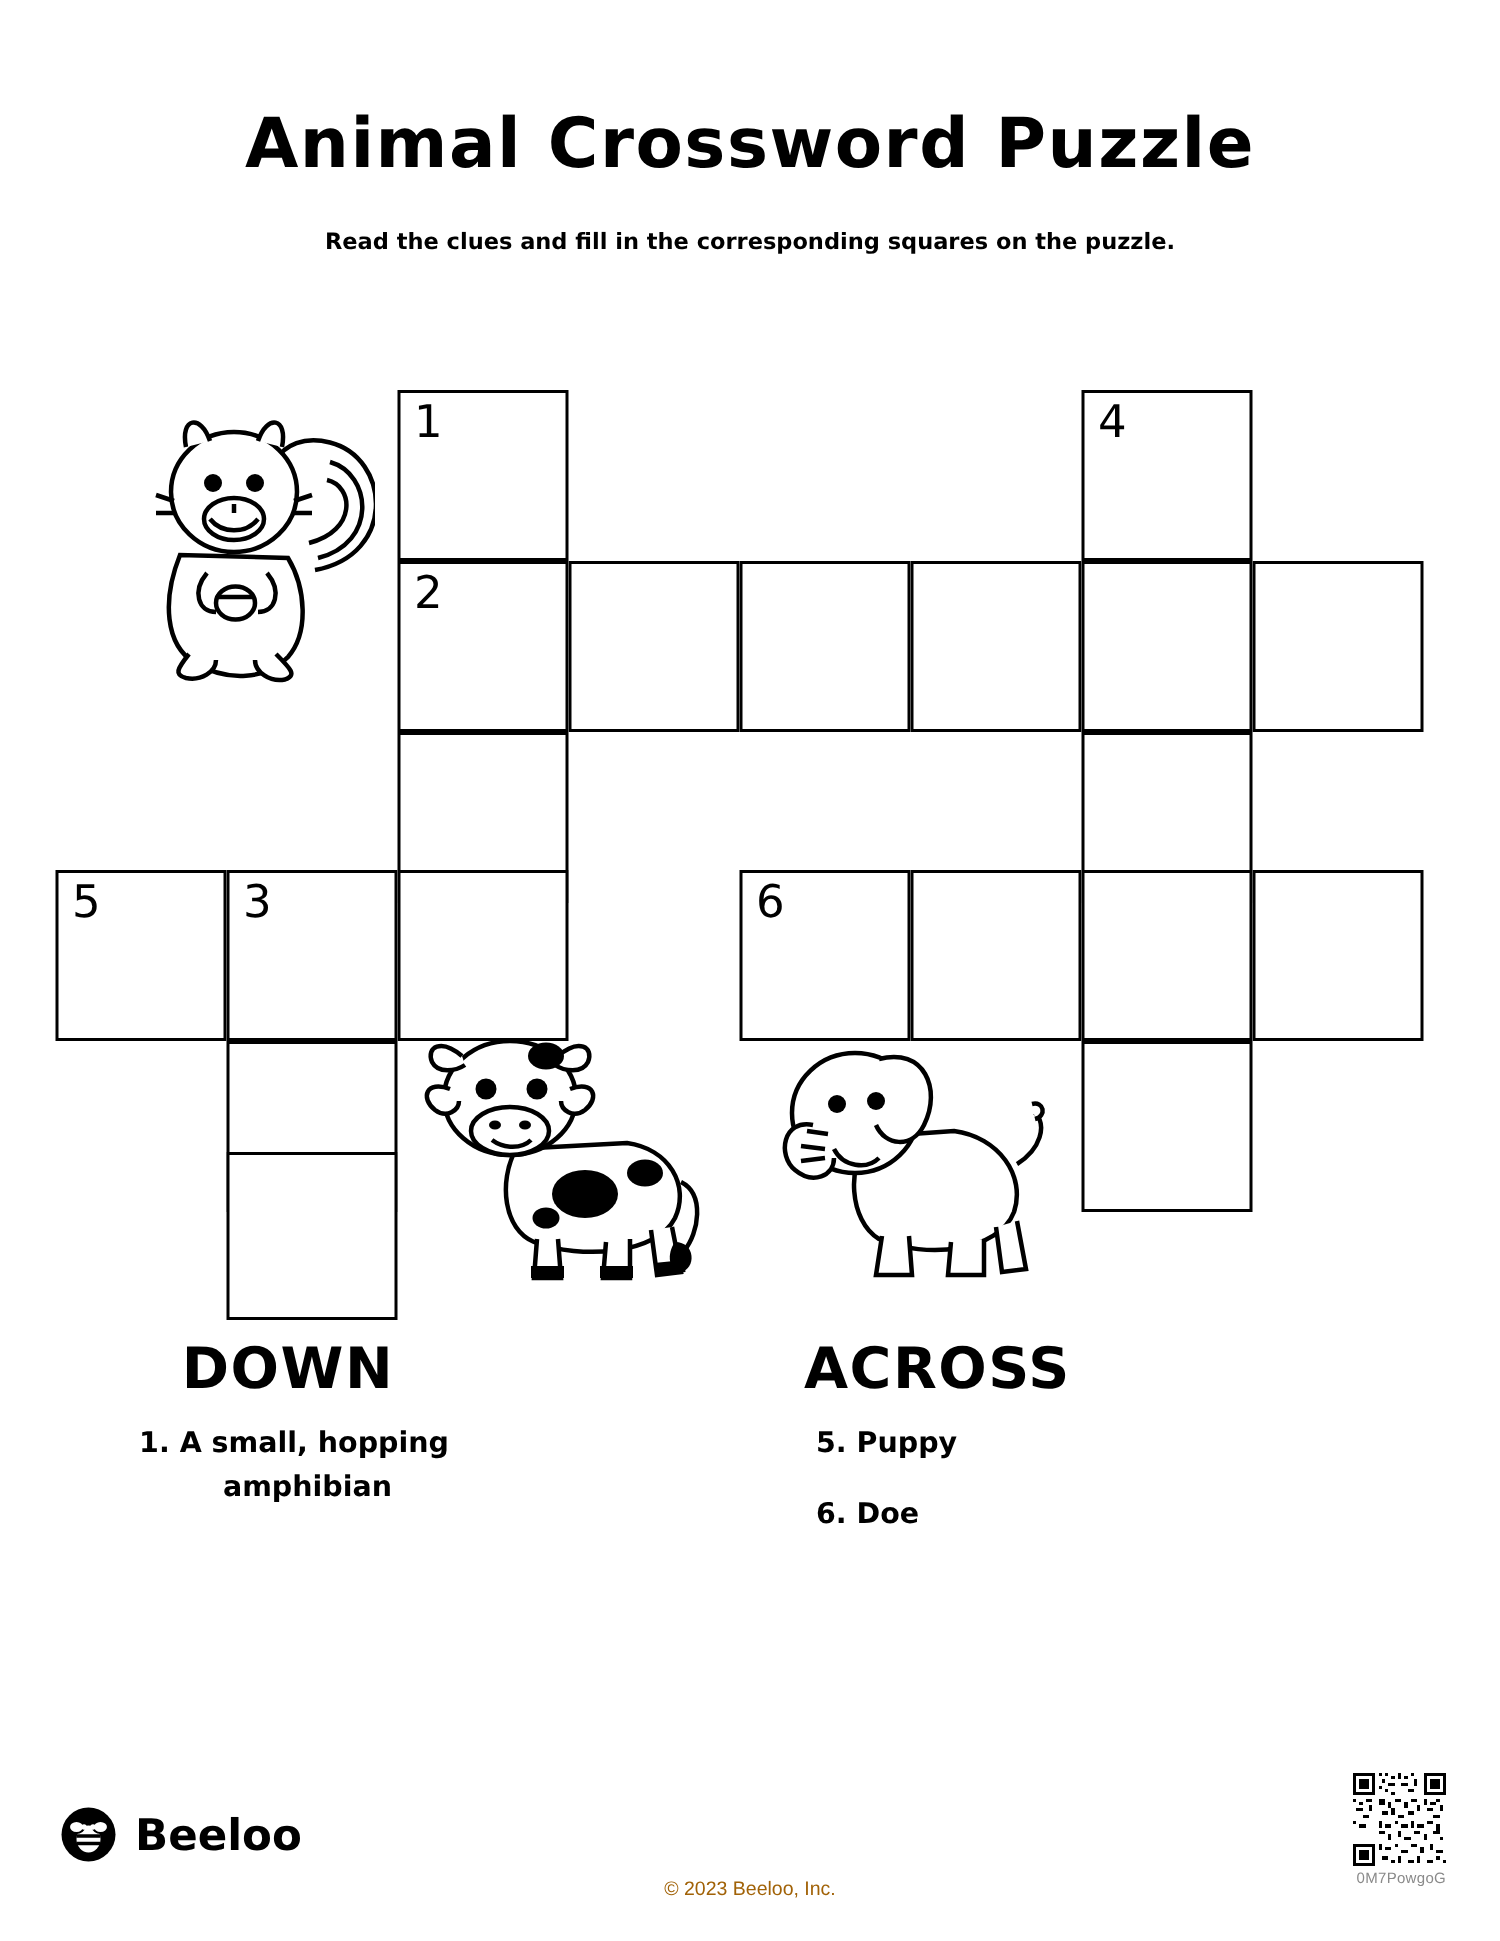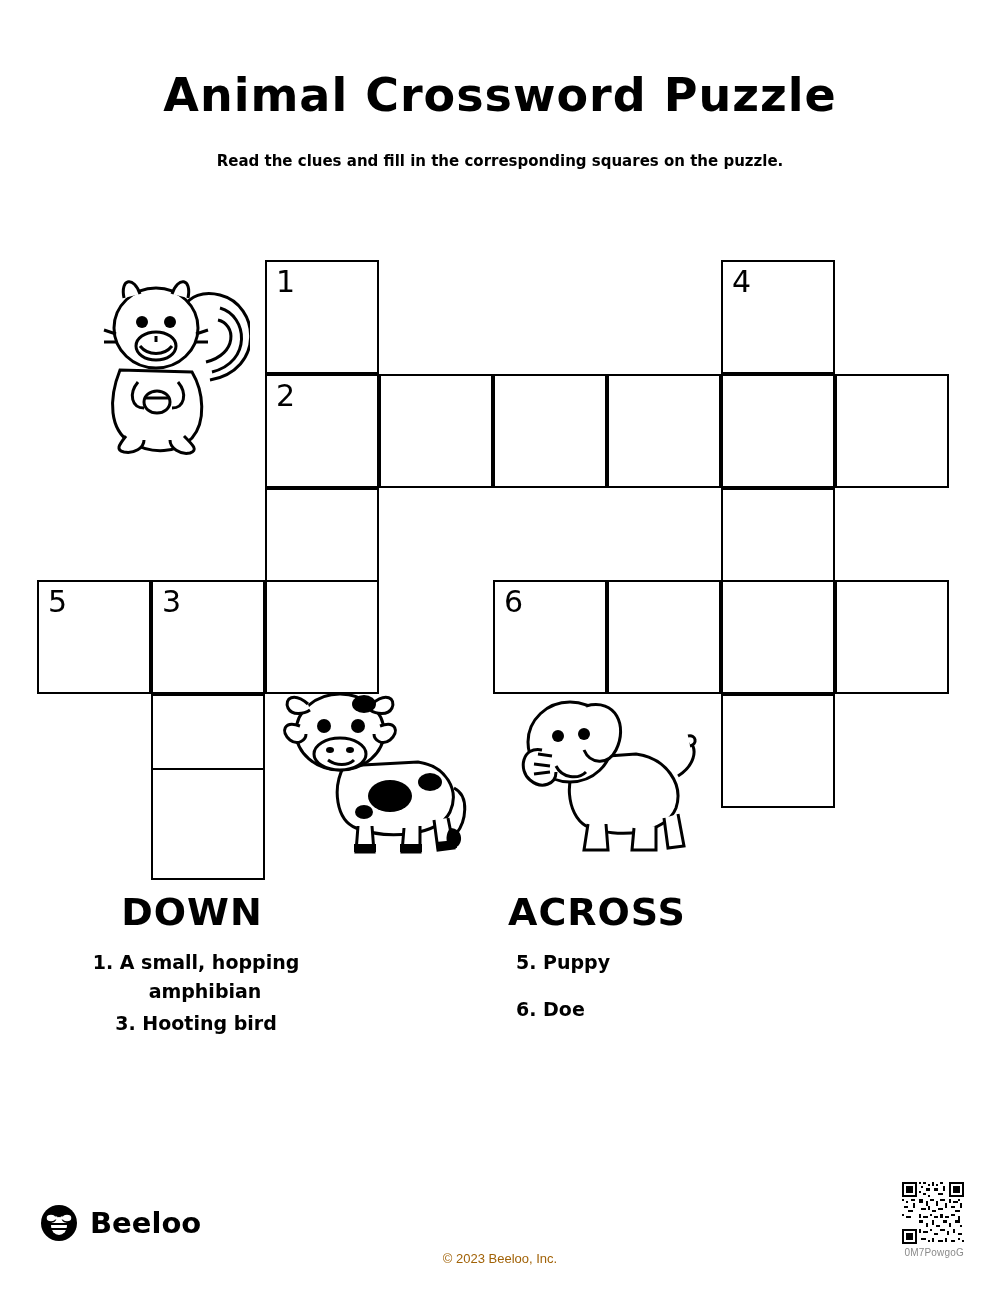--- a/index.html
+++ b/index.html
@@ -71,21 +71,21 @@
   .clues {
     position: absolute;
     top: 890px;
     left: 0;
     width: 1000px;
   }
   .clue-col {
     position: absolute;
   }
   .clue-col.down { left: 62px; top: 0; width: 260px; text-align: center; }
-  .clue-col.across { left: 508px; top: 0; width: 330px; }
+  .clue-col.across { left: 536px; top: 0; width: 330px; }
   .clue-heading {
     font-family: "DejaVu Sans", sans-serif;
     font-weight: bold;
     font-size: 38px;
     letter-spacing: 1px;
     margin: 0 0 14px 0;
   }
   .clue-list {
     list-style: none;
     margin: 0;
@@ -295,21 +295,20 @@
     </svg>
   </div>
 </div>
 
 <div class="clues">
 
   <div class="clue-col down">
     <div class="clue-heading">DOWN</div>
     <ul class="clue-list">
       <li class="clue-item">1. A small, hopping amphibian</li>
-      <li class="clue-item">3. Hooting bird</li>
     </ul>
   </div>
 
   <div class="clue-col across">
     <div class="clue-heading">ACROSS</div>
     <ul class="clue-list">
       <li class="clue-item">5. Puppy</li>
       <li class="clue-item">6. Doe</li>
     </ul>
   </div>

